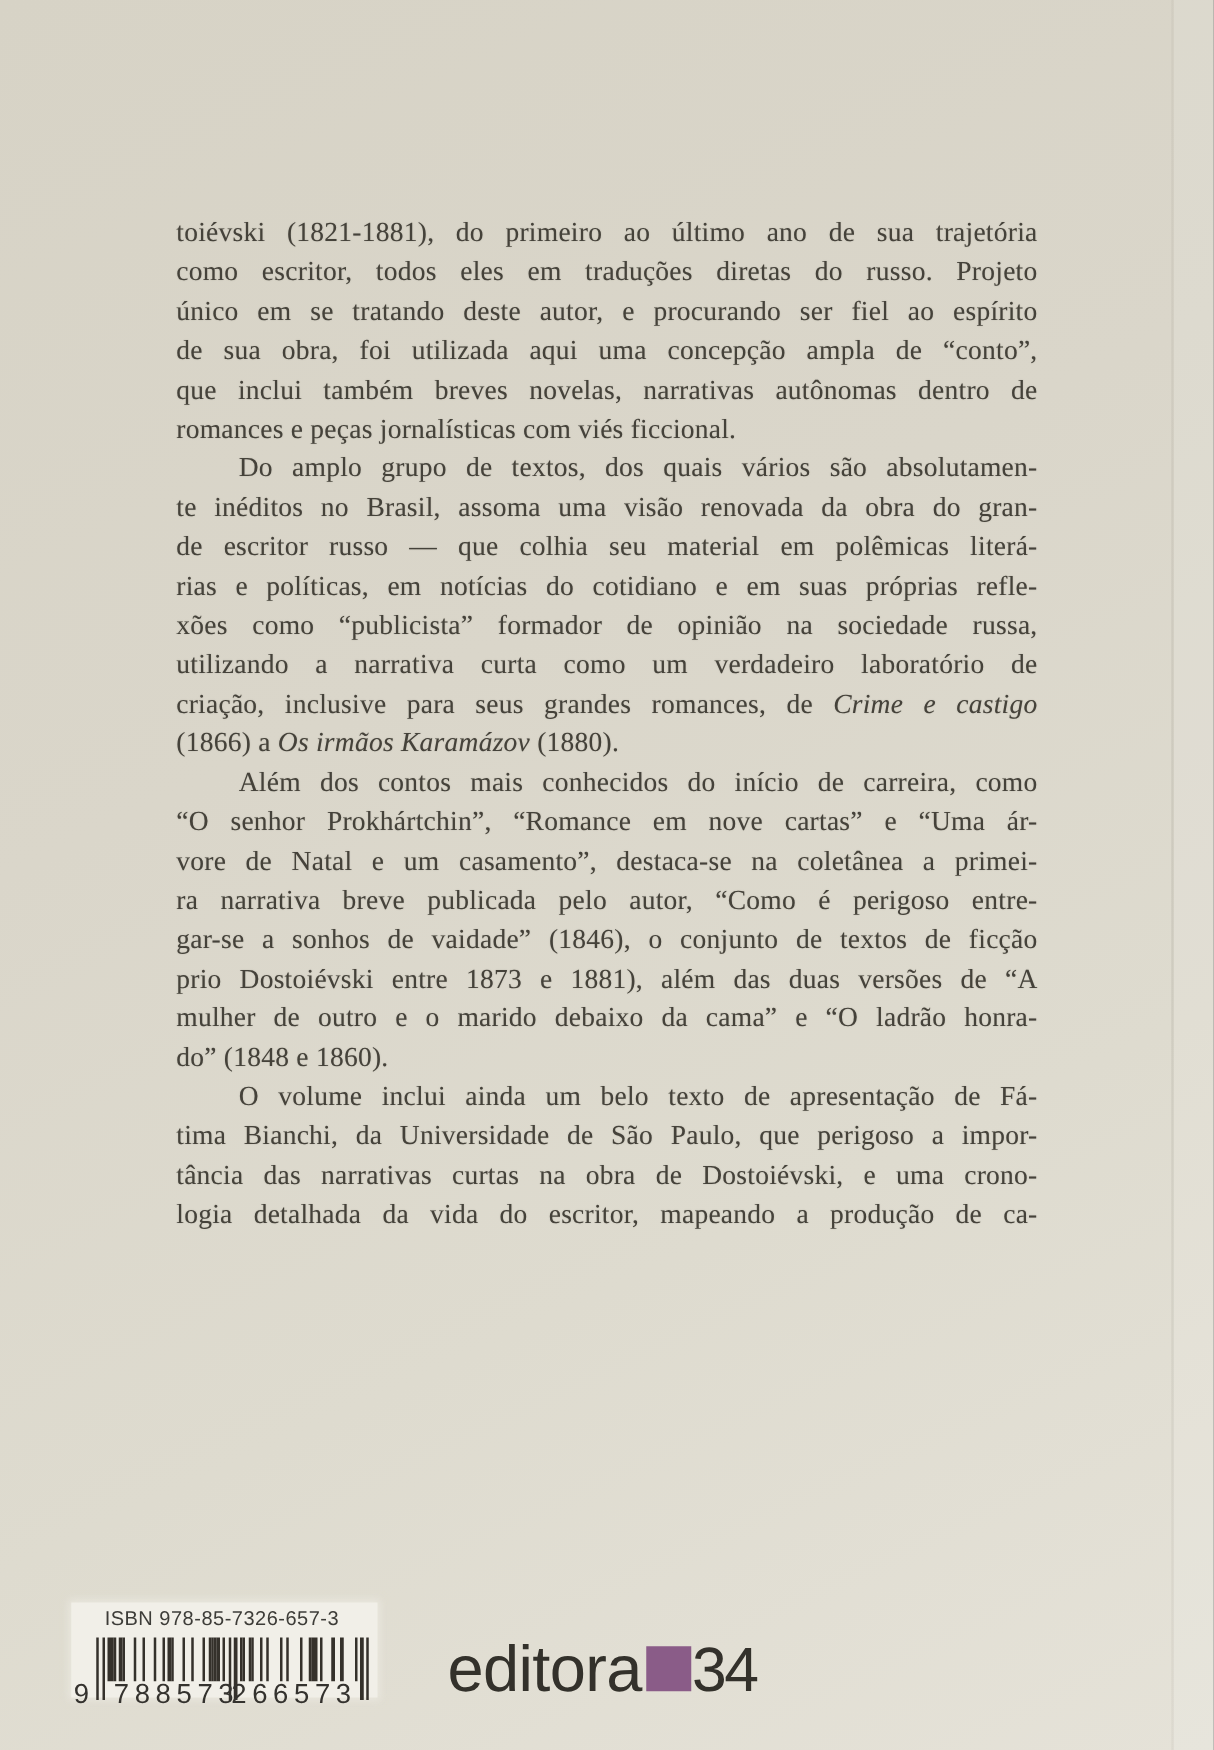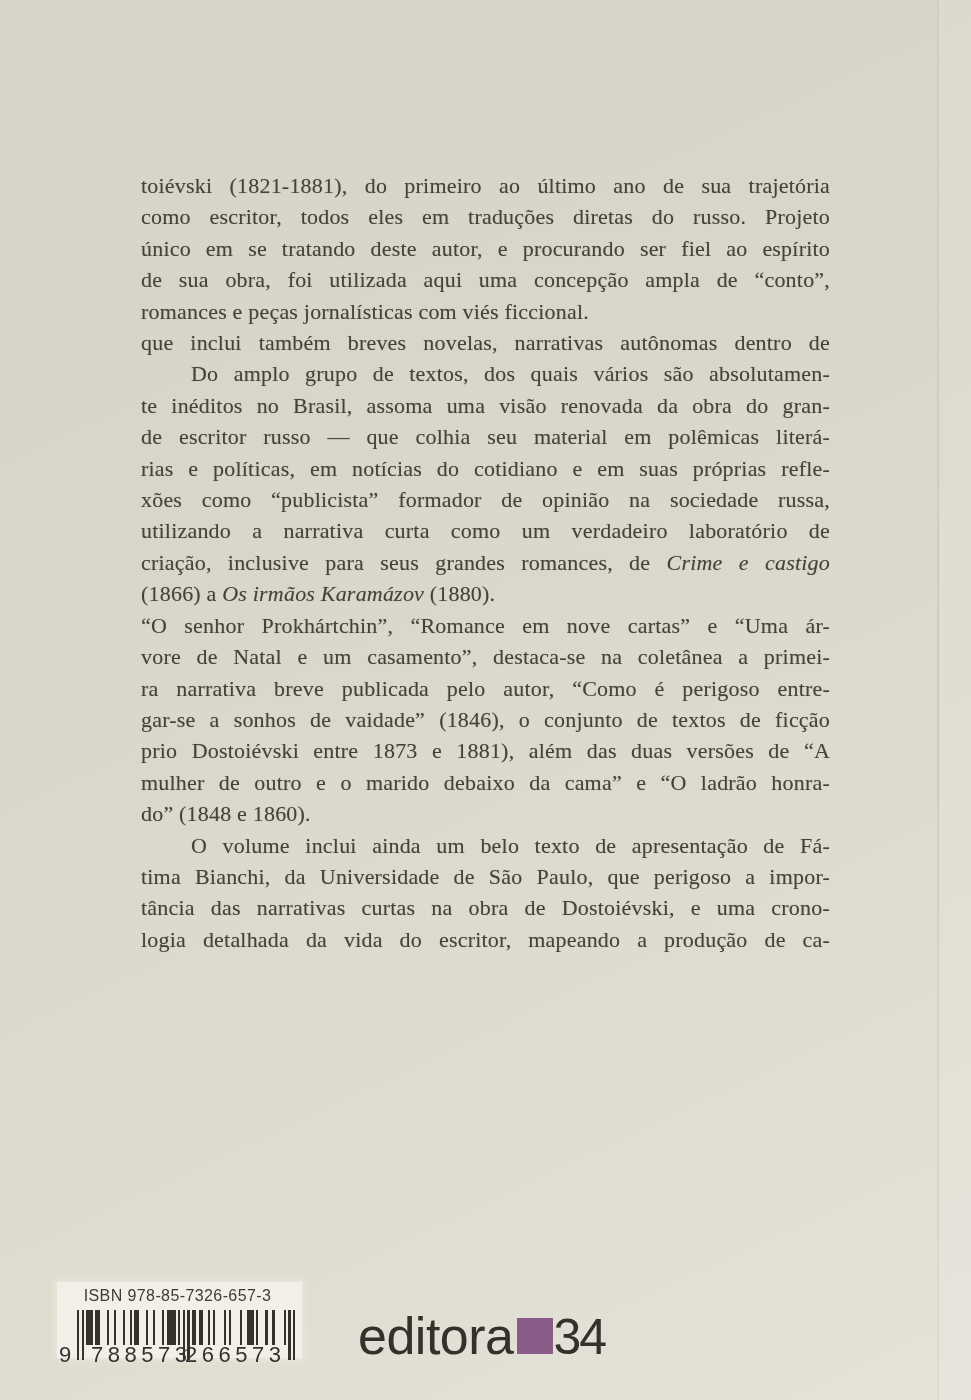--- a/index.html
+++ b/index.html
@@ -88,34 +88,35 @@
 <body>
 
 <div class="cover">
 
   <div class="blurb">
       <div>
         <div class="line"><span>toiévski (1821-1881), do primeiro ao último ano de sua trajetória</span></div>
         <div class="line"><span>como escritor, todos eles em traduções diretas do russo. Projeto</span></div>
         <div class="line"><span>único em se tratando deste autor, e procurando ser fiel ao espírito</span></div>
         <div class="line"><span>de sua obra, foi utilizada aqui uma concepção ampla de “conto”,</span></div>
+        <div class="line"><span>que inclui também breves novelas, narrativas autônomas dentro de</span></div>
         <div class="line last"><span>romances e peças jornalísticas com viés ficcional.</span></div>
-        <div class="line"><span>que inclui também breves novelas, narrativas autônomas dentro de</span></div>
       </div>
       <div>
         <div class="line first"><span>Do amplo grupo de textos, dos quais vários são absolutamen-</span></div>
         <div class="line"><span>te inéditos no Brasil, assoma uma visão renovada da obra do gran-</span></div>
         <div class="line"><span>de escritor russo — que colhia seu material em polêmicas literá-</span></div>
         <div class="line"><span>rias e políticas, em notícias do cotidiano e em suas próprias refle-</span></div>
         <div class="line"><span>xões como “publicista” formador de opinião na sociedade russa,</span></div>
         <div class="line"><span>utilizando a narrativa curta como um verdadeiro laboratório de</span></div>
         <div class="line"><span>criação, inclusive para seus grandes romances, de </span><span class="it">Crime e castigo</span></div>
         <div class="line last"><span>(1866) a </span><span class="it">Os irmãos Karamázov</span><span> (1880).</span></div>
       </div>
       <div>
+        <div class="line first"><span>Além dos contos mais conhecidos do início de carreira, como</span></div>
         <div class="line"><span>“O senhor Prokhártchin”, “Romance em nove cartas” e “Uma ár-</span></div>
         <div class="line"><span>vore de Natal e um casamento”, destaca-se na coletânea a primei-</span></div>
         <div class="line"><span>ra narrativa breve publicada pelo autor, “Como é perigoso entre-</span></div>
         <div class="line"><span>gar-se a sonhos de vaidade” (1846), o conjunto de textos de ficção</span></div>
         <div class="line"><span>prio Dostoiévski entre 1873 e 1881), além das duas versões de “A</span></div>
         <div class="line"><span>mulher de outro e o marido debaixo da cama” e “O ladrão honra-</span></div>
         <div class="line last"><span>do” (1848 e 1860).</span></div>
       </div>
       <div>
         <div class="line first"><span>O volume inclui ainda um belo texto de apresentação de Fá-</span></div>

